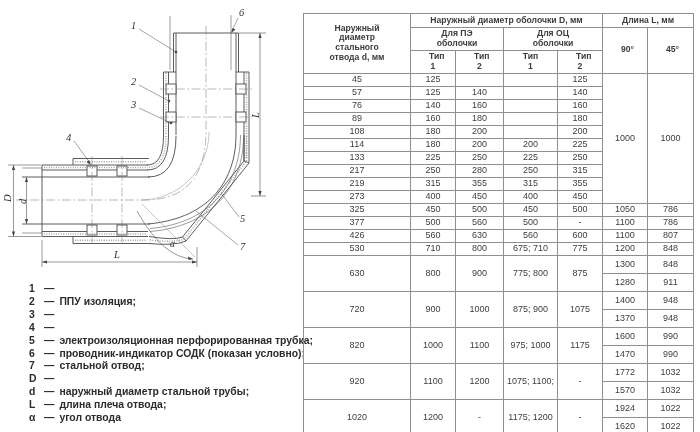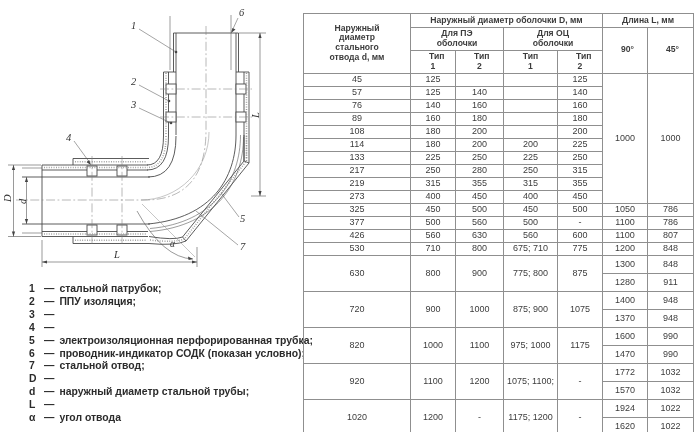--- a/index.html
+++ b/index.html
@@ -122,21 +122,20 @@
       <text x="114" y="258">L</text>
       <text x="252" y="117" transform="rotate(-90 256 114)">L</text>
       <text x="170" y="247" font-size="9.5">α</text>
     </g>
   </svg>
 
   <div class="legend">
       <div class="lg-item">
         <span class="lg-key">1</span>
         <span class="lg-dash">—</span>
-        <span>стальной патрубок;</span>
       </div>
       <div class="lg-item">
         <span class="lg-key">2</span>
         <span class="lg-dash">—</span>
         <span>ППУ изоляция;</span>
       </div>
       <div class="lg-item">
         <span class="lg-key">3</span>
         <span class="lg-dash">—</span>
       </div>
@@ -164,20 +163,21 @@
         <span class="lg-dash">—</span>
       </div>
       <div class="lg-item">
         <span class="lg-key">d</span>
         <span class="lg-dash">—</span>
         <span>наружный диаметр стальной трубы;</span>
       </div>
       <div class="lg-item">
         <span class="lg-key">L</span>
         <span class="lg-dash">—</span>
+        <span>длина плеча отвода;</span>
       </div>
       <div class="lg-item">
         <span class="lg-key">α</span>
         <span class="lg-dash">—</span>
         <span>угол отвода</span>
       </div>
     </div>
 
   <div class="tblwrap">
     <table>

